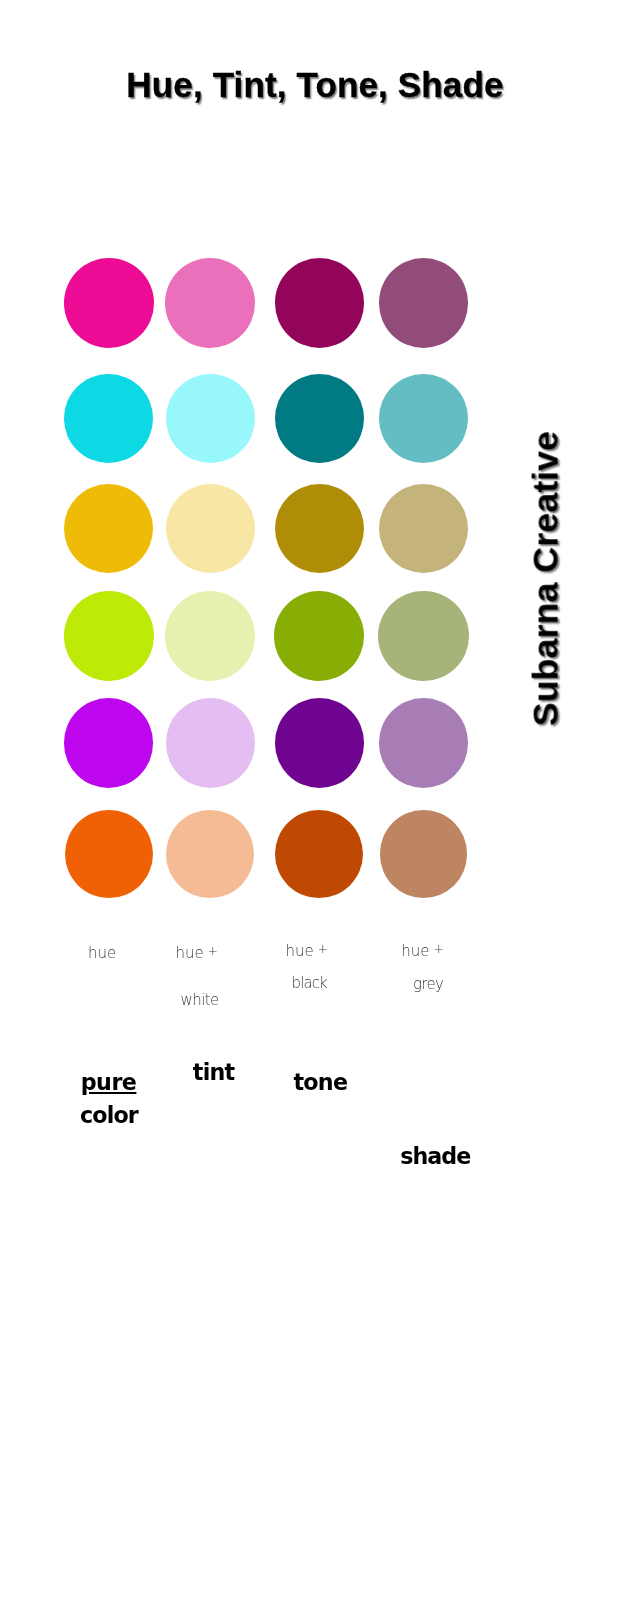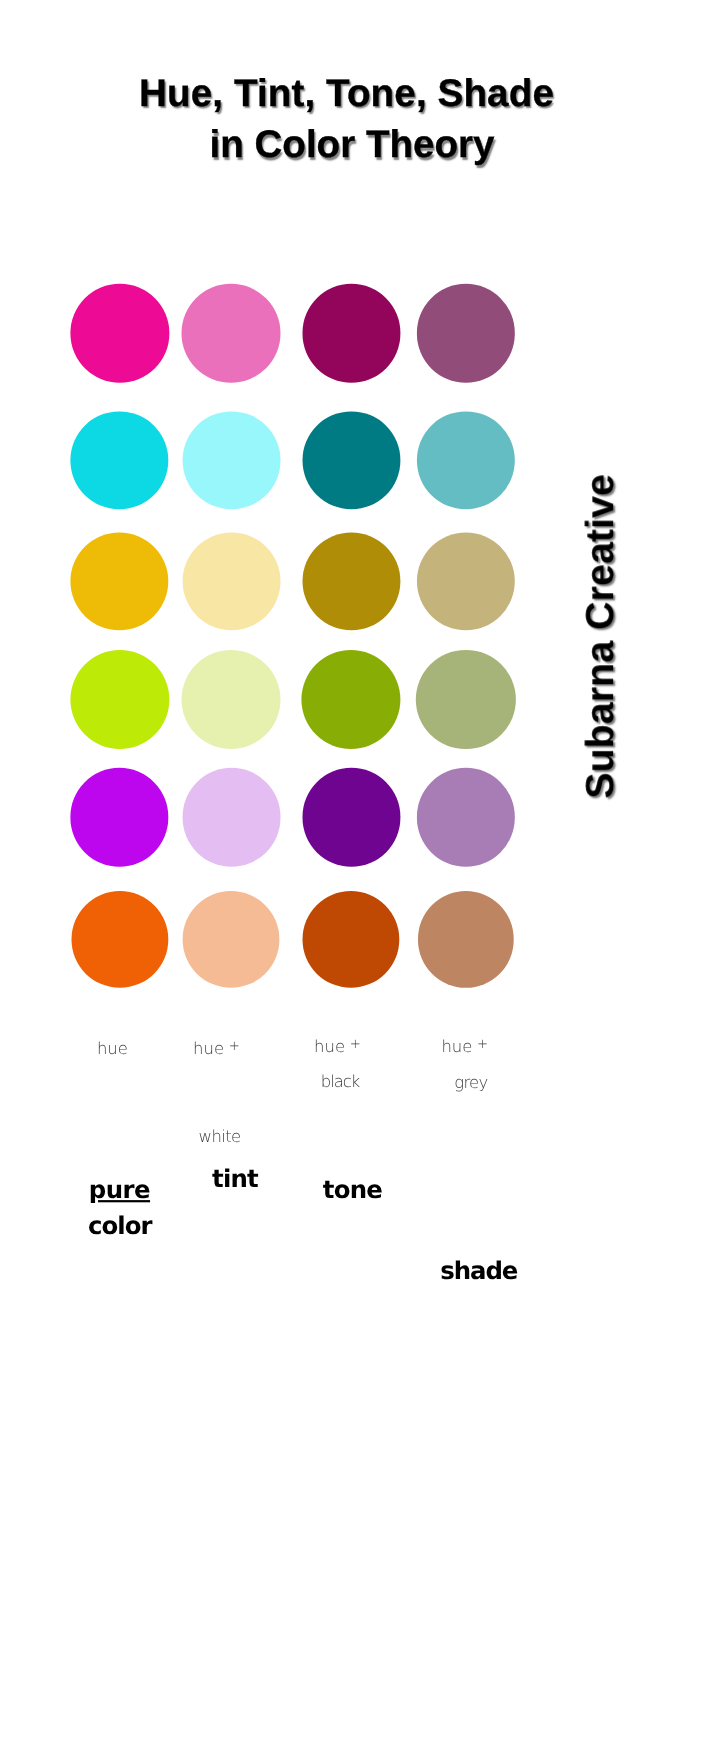--- a/index.html
+++ b/index.html
@@ -91,21 +91,20 @@
     white-space: nowrap;
     text-shadow: -1.7px 1.6px 1.5px rgba(0,0,0,0.5);
   }
 </style>
 </head>
 <body>
 
 <div id="infographic">
 
   <div class="title-line" id="title-line-1" style="left: 126.35px; top: 66.9815px;">Hue, Tint, Tone, Shade</div>
-  <div class="title-line" id="title-line-2" style="left: 190.396px; top: 114.082px;">in Color Theory</div>
 
   <div id="grid">
     <div class="swatch" style="background: rgb(237, 10, 148); width: 89.8px; height: 89.8px; left: 63.9px; top: 257.9px;"></div>
     <div class="swatch" style="background: rgb(234, 112, 188); width: 89.8px; height: 89.8px; left: 165.4px; top: 257.9px;"></div>
     <div class="swatch" style="background: rgb(147, 5, 91); width: 89.8px; height: 89.8px; left: 274.5px; top: 257.9px;"></div>
     <div class="swatch" style="background: rgb(146, 76, 121); width: 89.8px; height: 89.8px; left: 378.6px; top: 257.9px;"></div>
 
     <div class="swatch" style="background: rgb(12, 217, 227); width: 88.7px; height: 88.7px; left: 64.45px; top: 373.95px;"></div>
     <div class="swatch" style="background: rgb(151, 247, 251); width: 88.7px; height: 88.7px; left: 165.95px; top: 373.95px;"></div>
     <div class="swatch" style="background: rgb(1, 123, 131); width: 88.7px; height: 88.7px; left: 275.05px; top: 373.95px;"></div>
@@ -128,21 +127,21 @@
 
     <div class="swatch" style="background: rgb(240, 96, 4); width: 87.9px; height: 87.9px; left: 64.85px; top: 810.25px;"></div>
     <div class="swatch" style="background: rgb(245, 187, 148); width: 87.9px; height: 87.9px; left: 166.35px; top: 810.25px;"></div>
     <div class="swatch" style="background: rgb(191, 73, 3); width: 87.9px; height: 87.9px; left: 275.45px; top: 810.25px;"></div>
     <div class="swatch" style="background: rgb(189, 133, 98); width: 87.9px; height: 87.9px; left: 379.55px; top: 810.25px;"></div>
   </div>
 
   <div id="explanations">
     <div class="expl" style="left: 88.0847px; top: 945.715px;">hue</div>
     <div class="expl" style="left: 175.485px; top: 946.115px;">hue&nbsp;<span class="plus">+</span></div>
-    <div class="expl" style="letter-spacing: -0.55px; left: 180.49px; top: 1026px;">white</div>
+    <div class="expl" style="letter-spacing: -0.55px; left: 180.49px; top: 993px;">white</div>
     <div class="expl" style="left: 285.485px; top: 943.915px;">hue&nbsp;<span class="plus">+</span></div>
     <div class="expl" style="letter-spacing: -0.93px; left: 291.563px; top: 976.415px;">black</div>
     <div class="expl" style="left: 401.285px; top: 943.715px;">hue&nbsp;<span class="plus">+</span></div>
     <div class="expl" style="letter-spacing: -0.67px; left: 412.968px; top: 976.515px;">grey</div>
   </div>
 
   <div id="terms">
     <div class="term" style="letter-spacing: -0.5px; left: 80.7352px; top: 1070.71px; text-decoration: underline;">pure</div>
     <div class="term" style="letter-spacing: -0.85px; left: 79.9454px; top: 1103.81px;">color</div>
     <div class="term" style="letter-spacing: -0.75px; left: 192.807px; top: 1061px;">tint</div>

